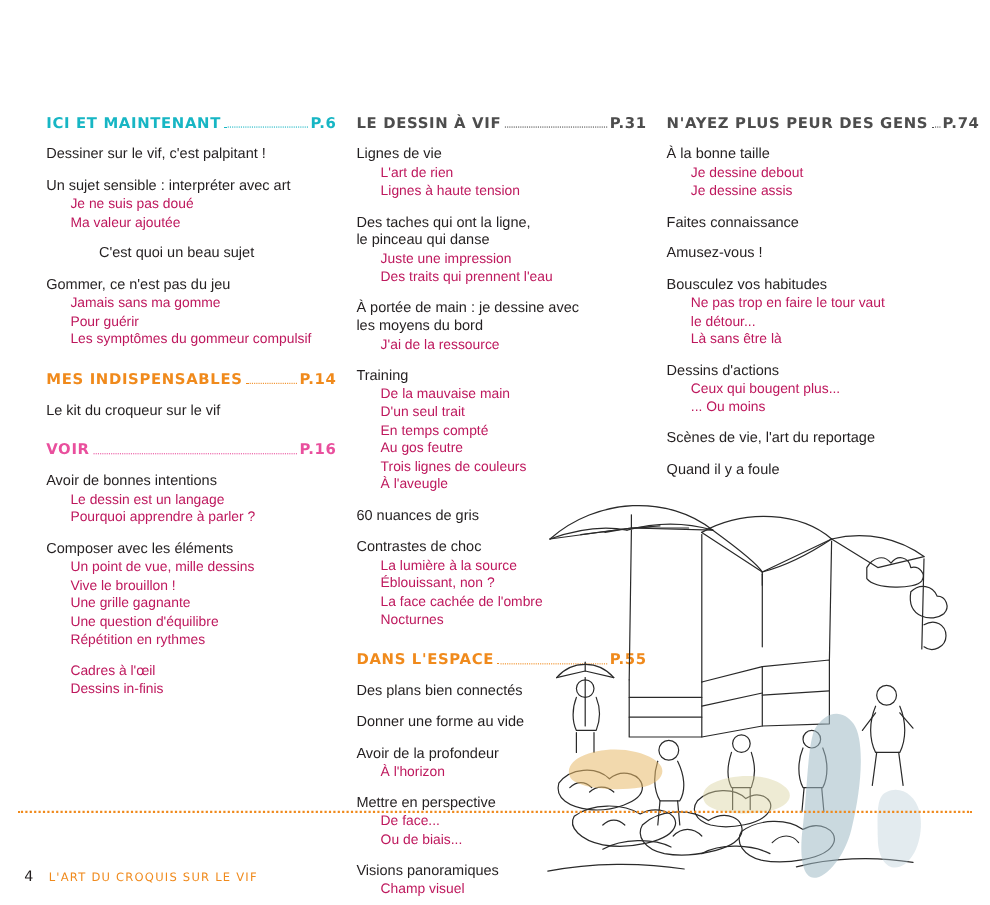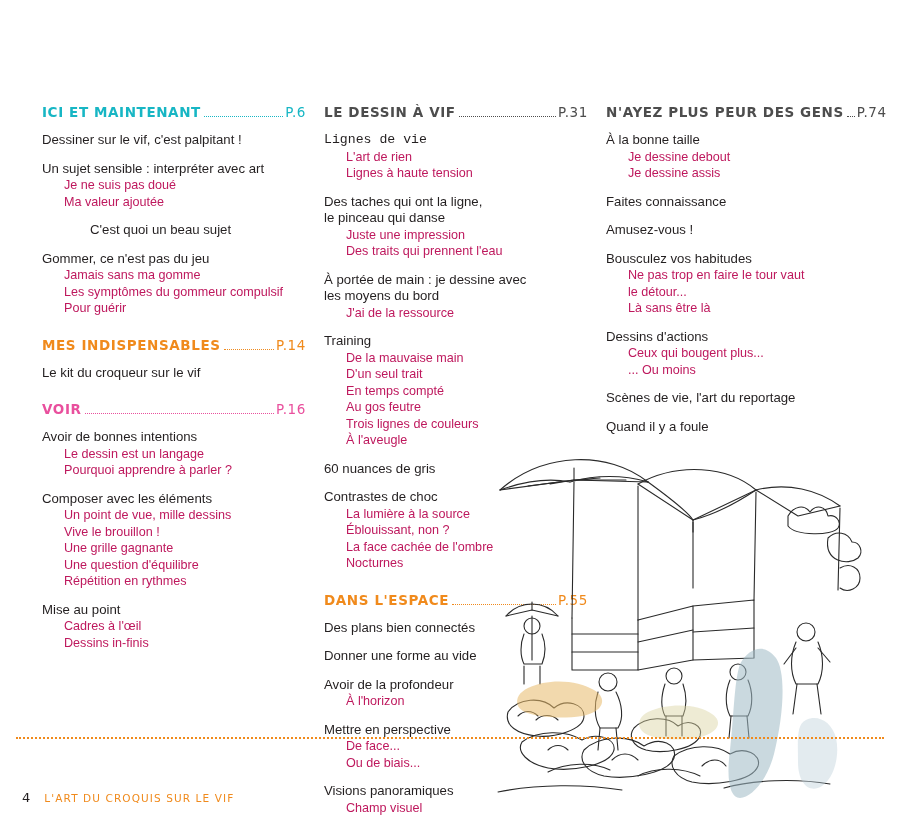--- a/index.html
+++ b/index.html
@@ -75,21 +75,21 @@
     white-space: nowrap;
   }
   .sec-head:first-child { margin-top: 0; }
   .sec-head .lbl { text-transform: uppercase; }
   .sec-head .dots {
     flex: 1;
     border-bottom: 1.6px dotted currentColor;
     margin: 0 2px 3px 3px;
     min-width: 8px;
   }
-  .sec-head .pg { font-weight: 400; }
+  .sec-head .pg { font-weight: 700; }
 
   .c-teal  { color: #17b6c4; text-align: right; }
   .c-orange{ color: #f08a1c; }
   .c-pink  { color: #e94f9d; }
   .c-gray  { color: #4d4d4d; }
 
   
   .entry {
     font-size: 13.2px;
     line-height: 16.5px;
@@ -168,22 +168,22 @@
           <span class="lvl1" style="white-space: pre-line;">Un sujet sensible : interpréter avec art</span>
           <span class="sub">Je ne suis pas doué</span>
           <span class="sub">Ma valeur ajoutée</span>
         </div>
         <div class="entry">
           <span class="lvl1" style="white-space: pre-line; margin-left: 48px;">C'est quoi un beau sujet</span>
         </div>
         <div class="entry">
           <span class="lvl1" style="white-space: pre-line;">Gommer, ce n'est pas du jeu</span>
           <span class="sub">Jamais sans ma gomme</span>
+          <span class="sub">Pour guérir</span>
           <span class="sub">Les symptômes du gommeur compulsif</span>
-          <span class="sub">Pour guérir</span>
         </div>
         <div class="sec-head c-orange">
           <span class="lbl">MES INDISPENSABLES</span>
           <span class="dots"></span>
           <span class="pg">P.14</span>
         </div>
         <div class="entry">
           <span class="lvl1" style="white-space: pre-line;">Le kit du croqueur sur le vif</span>
         </div>
         <div class="sec-head c-pink">
@@ -198,33 +198,32 @@
         </div>
         <div class="entry">
           <span class="lvl1" style="white-space: pre-line;">Composer avec les éléments</span>
           <span class="sub">Un point de vue, mille dessins</span>
           <span class="sub">Vive le brouillon !</span>
           <span class="sub">Une grille gagnante</span>
           <span class="sub">Une question d'équilibre</span>
           <span class="sub">Répétition en rythmes</span>
         </div>
         <div class="entry">
-          <span class="lvl1" style="white-space: pre-line;">Mise au point</span>
           <span class="sub">Cadres à l'œil</span>
           <span class="sub">Dessins in-finis</span>
         </div>
       </div>
       <div class="col c2">
         <div class="sec-head c-gray">
           <span class="lbl">LE DESSIN À VIF</span>
           <span class="dots"></span>
           <span class="pg">P.31</span>
         </div>
         <div class="entry">
-          <span class="lvl1" style="white-space: pre-line; font-family: Liberation Mono, monospace;">Lignes de vie</span>
+          <span class="lvl1" style="white-space: pre-line;">Lignes de vie</span>
           <span class="sub">L'art de rien</span>
           <span class="sub">Lignes à haute tension</span>
         </div>
         <div class="entry">
           <span class="lvl1" style="white-space: pre-line;">Des taches qui ont la ligne,
 le pinceau qui danse</span>
           <span class="sub">Juste une impression</span>
           <span class="sub">Des traits qui prennent l'eau</span>
         </div>
         <div class="entry">

